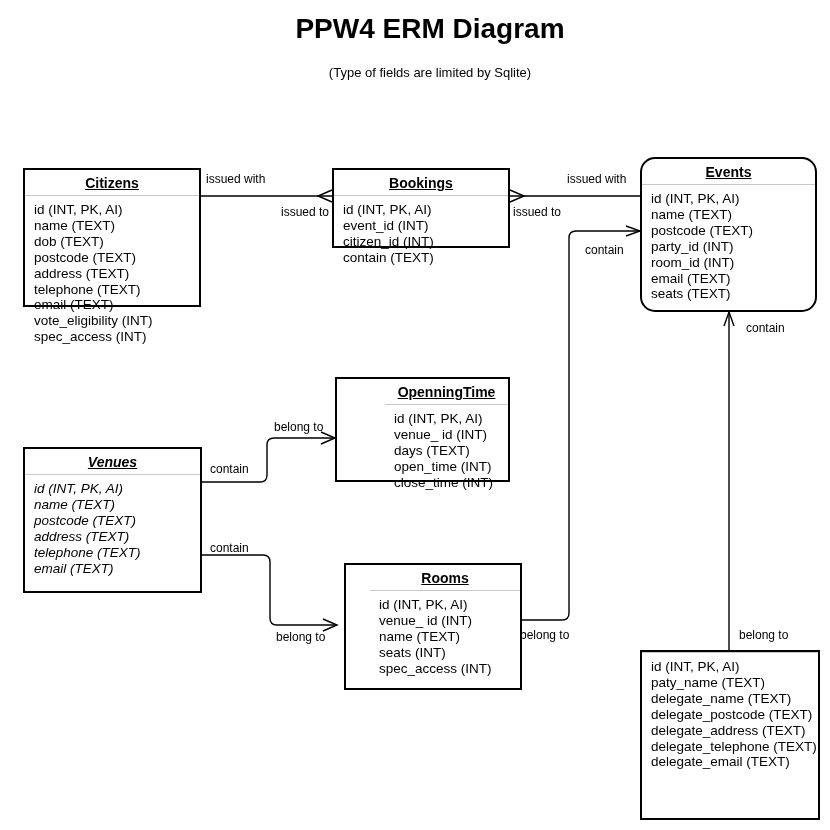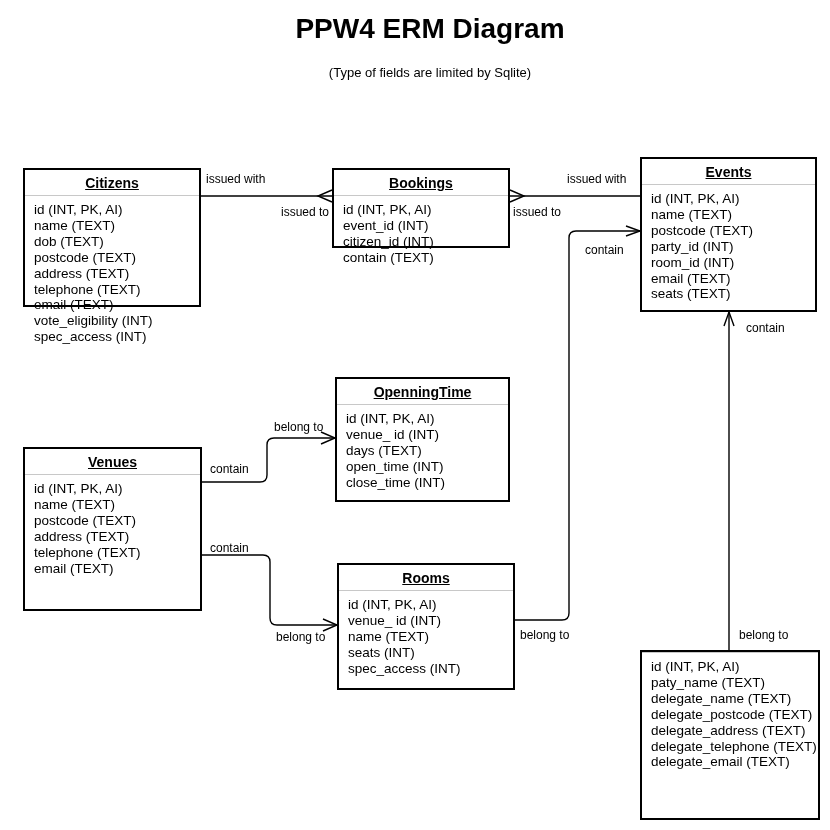--- a/index.html
+++ b/index.html
@@ -98,60 +98,60 @@
   <div class="entity-title">Bookings</div>
   <div class="entity-divider"></div>
   <div class="entity-fields">
       <div class="field">id (INT, PK, AI)</div>
       <div class="field">event_id (INT)</div>
       <div class="field">citizen_id (INT)</div>
       <div class="field">contain (TEXT)</div>
     </div>
 </div>
 
-<div class="entity" style="left:640px; top:157px; width:177px; height:155px;">
+<div class="entity" style="left:640px; top:157px; width:177px; height:155px;border-radius:15px;">
   <div class="entity-title">Events</div>
   <div class="entity-divider"></div>
   <div class="entity-fields">
       <div class="field">id (INT, PK, AI)</div>
       <div class="field">name (TEXT)</div>
       <div class="field">postcode (TEXT)</div>
       <div class="field">party_id (INT)</div>
       <div class="field">room_id (INT)</div>
       <div class="field">email (TEXT)</div>
       <div class="field">seats (TEXT)</div>
     </div>
 </div>
 
-<div class="entity" style="left:335px; top:377px; width:175px; height:125px;">
+<div class="entity" style="left:335px; top:377px; width:175px; height:105px;padding-left:48px;">
   <div class="entity-title">OpenningTime</div>
   <div class="entity-divider"></div>
   <div class="entity-fields">
       <div class="field">id (INT, PK, AI)</div>
       <div class="field">venue_ id (INT)</div>
       <div class="field">days (TEXT)</div>
       <div class="field">open_time (INT)</div>
       <div class="field">close_time (INT)</div>
     </div>
 </div>
 
-<div class="entity" style="left:23px; top:447px; width:179px; height:164px;">
+<div class="entity" style="left:23px; top:447px; width:179px; height:146px;font-style:italic;">
   <div class="entity-title">Venues</div>
   <div class="entity-divider"></div>
   <div class="entity-fields">
       <div class="field">id (INT, PK, AI)</div>
       <div class="field">name (TEXT)</div>
       <div class="field">postcode (TEXT)</div>
       <div class="field">address (TEXT)</div>
       <div class="field">telephone (TEXT)</div>
       <div class="field">email (TEXT)</div>
     </div>
 </div>
 
-<div class="entity" style="left:337px; top:563px; width:178px; height:127px;">
+<div class="entity" style="left:344px; top:563px; width:178px; height:127px;padding-left:24px;">
   <div class="entity-title">Rooms</div>
   <div class="entity-divider"></div>
   <div class="entity-fields">
       <div class="field">id (INT, PK, AI)</div>
       <div class="field">venue_ id (INT)</div>
       <div class="field">name (TEXT)</div>
       <div class="field">seats (INT)</div>
       <div class="field">spec_access (INT)</div>
     </div>
 </div>

